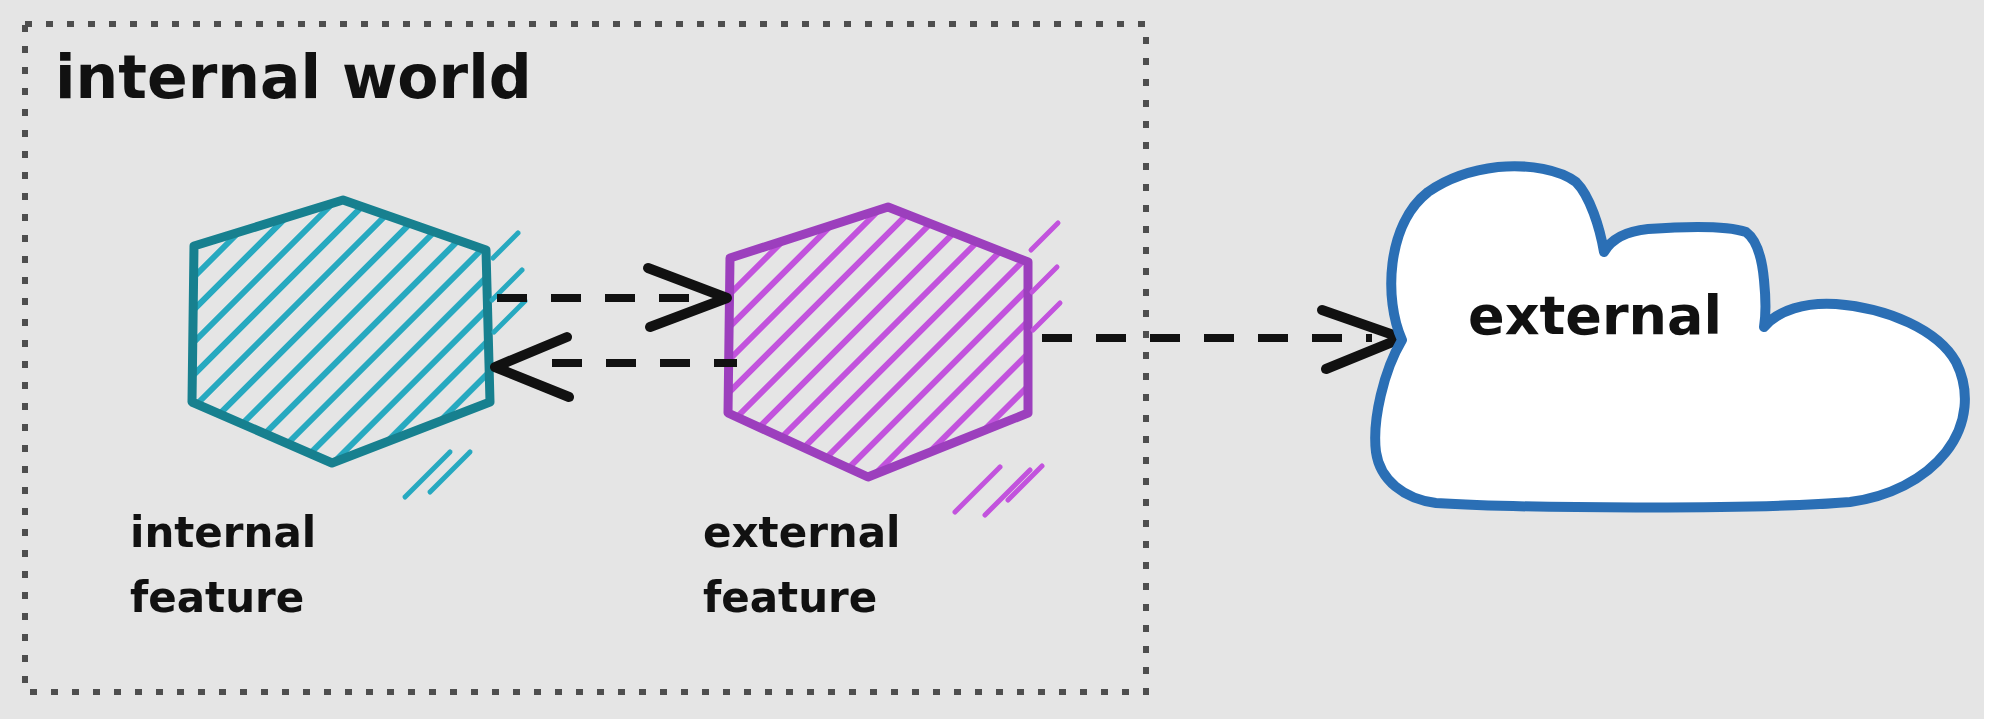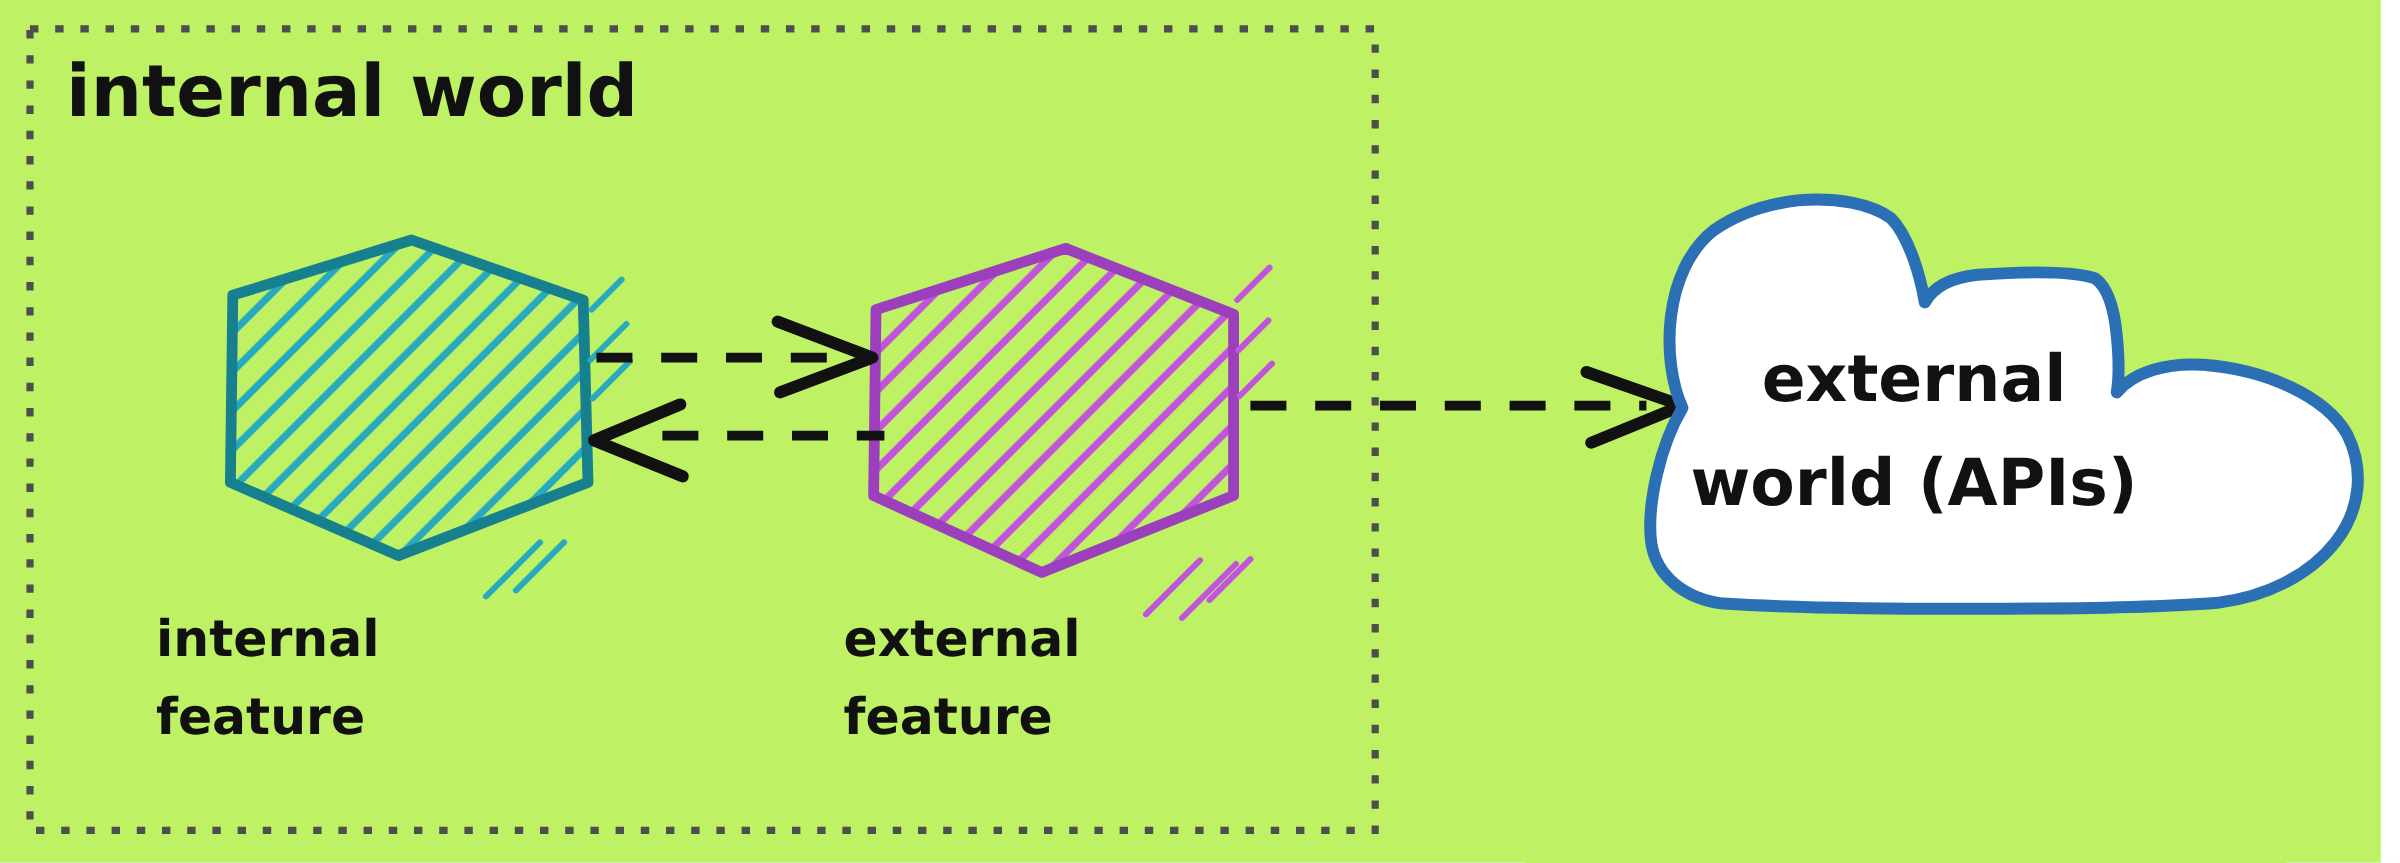--- a/index.html
+++ b/index.html
@@ -4,21 +4,21 @@
 <style>
   html, body {
     margin: 0;
     padding: 0;
     background: #ffffff;
   }
   .canvas {
     position: relative;
     width: 1984px;
     height: 719px;
-    background: #bef264;
+    background: #e5e5e5;
     overflow: hidden;
     font-family: "DejaVu Sans", sans-serif;
   }
   .canvas svg.scene {
     position: absolute;
     left: 0; top: 0;
     width: 2000px;
     height: 719px;
   }
   .label {
@@ -132,16 +132,15 @@
     <span class="line">feature</span>
   </div>
 
   <div class="label feature-label external">
     <span class="line">external</span>
     <span class="line">feature</span>
   </div>
 
   <div class="label cloud-label">
     <span class="line">external</span>
-    <span class="line">world (APIs)</span>
   </div>
 
 </div>
 
 </body></html>

